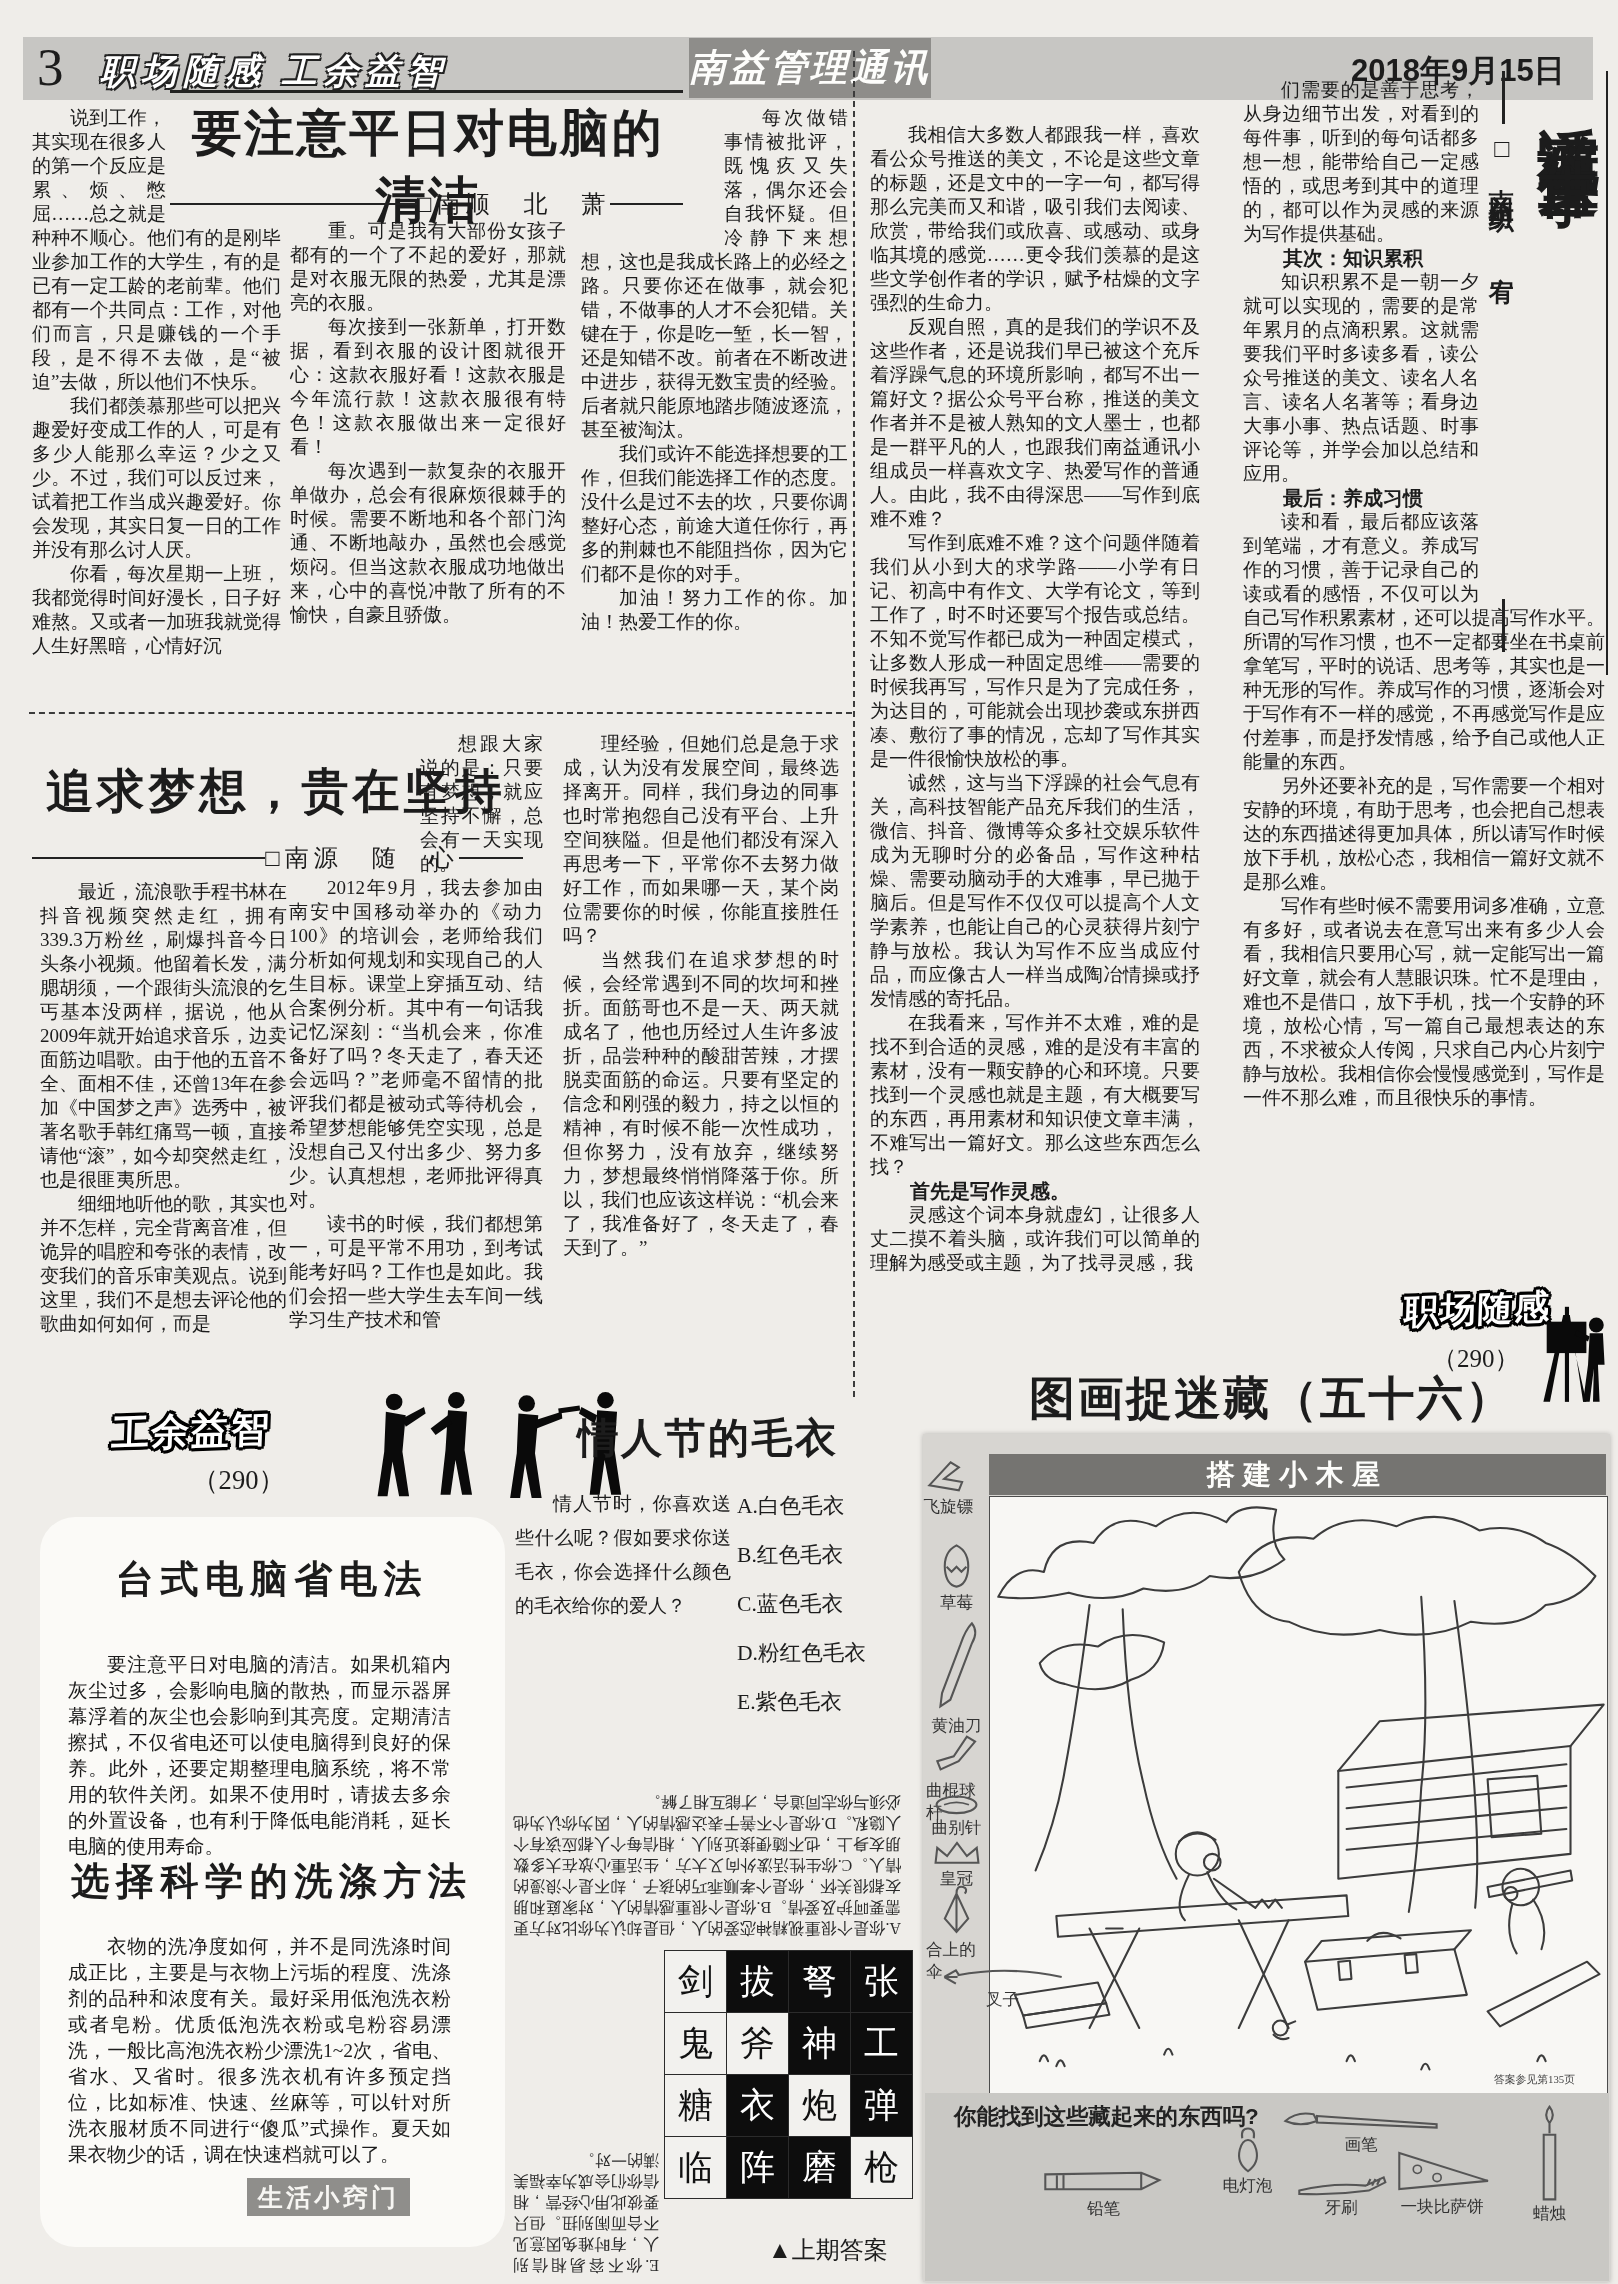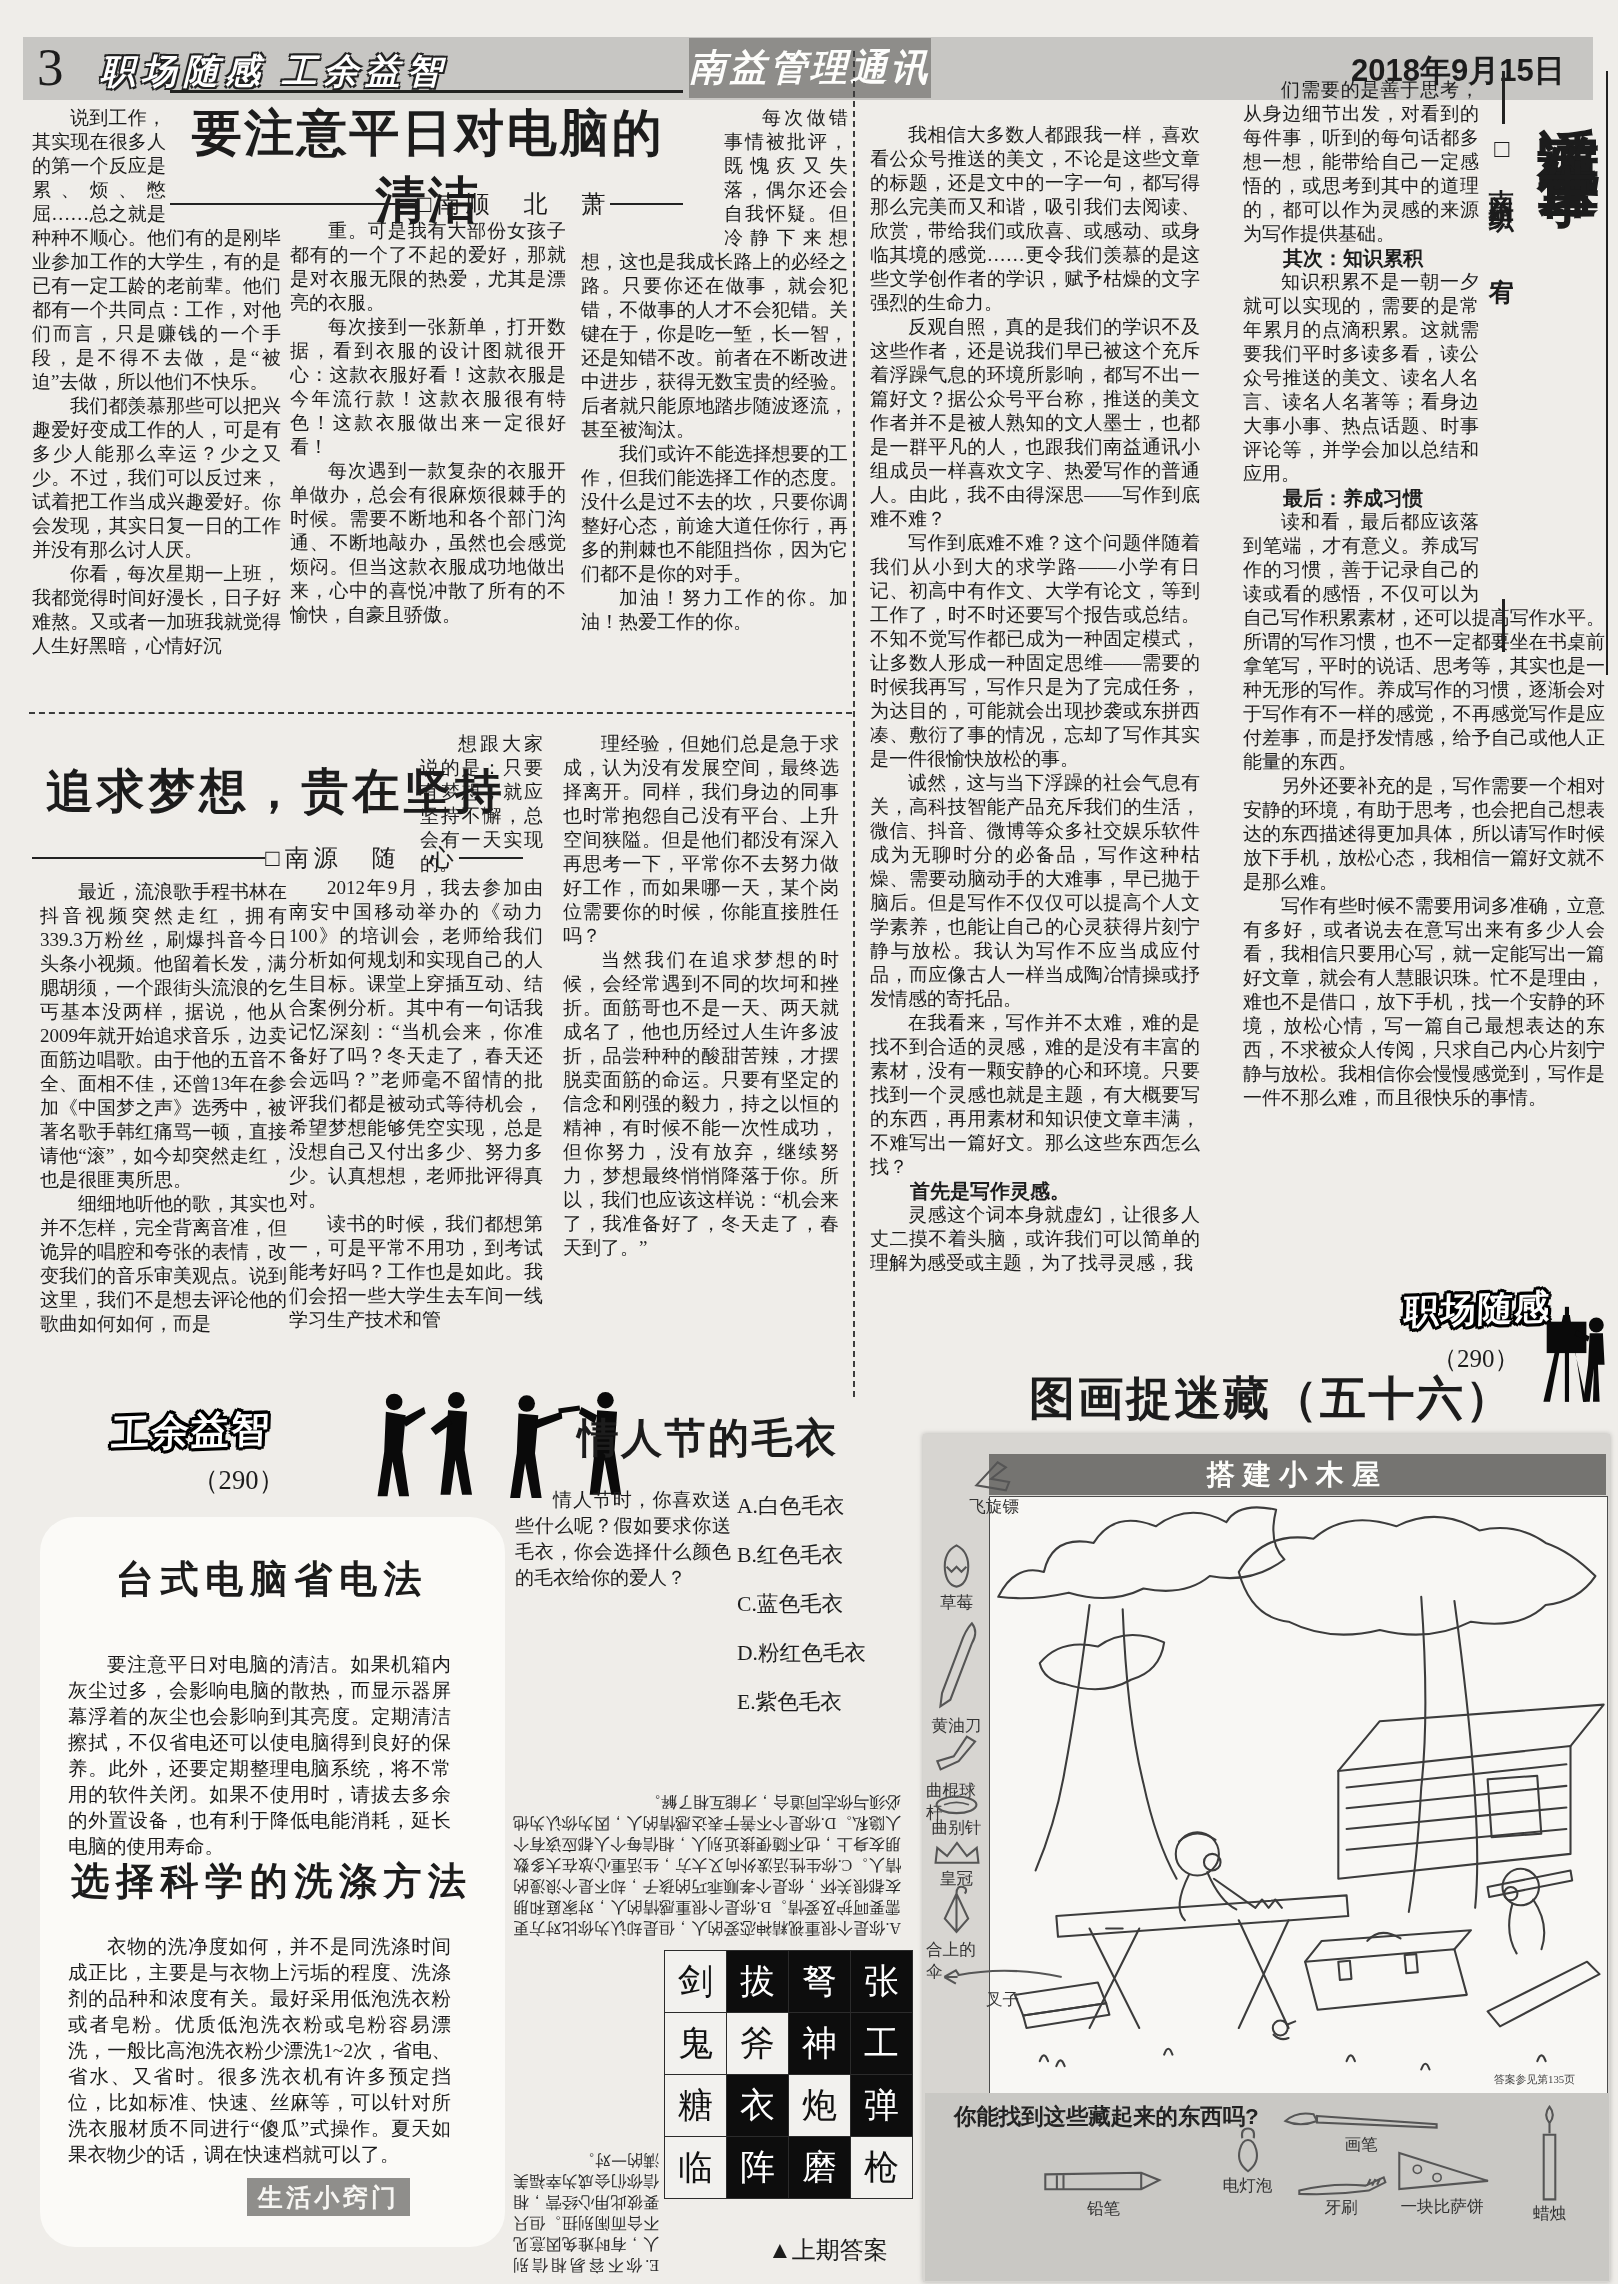--- a/index.html
+++ b/index.html
@@ -193,21 +193,21 @@
   <div class="abs body-col" style="left:68px;top:1652px;width:383px;line-height:26px;font-size:19.5px;">
     <p>要注意平日对电脑的清洁。如果机箱内灰尘过多，会影响电脑的散热，而显示器屏幕浮着的灰尘也会影响到其亮度。定期清洁擦拭，不仅省电还可以使电脑得到良好的保养。此外，还要定期整理电脑系统，将不常用的软件关闭。如果不使用时，请拔去多余的外置设备，也有利于降低电能消耗，延长电脑的使用寿命。</p>
   </div>
   <div class="abs tip-title" style="left:56px;top:1856px;width:432px;">选择科学的洗涤方法</div>
   <div class="abs body-col" style="left:68px;top:1934px;width:383px;line-height:26px;font-size:19.5px;">
     <p>衣物的洗净度如何，并不是同洗涤时间成正比，主要是与衣物上污垢的程度、洗涤剂的品种和浓度有关。最好采用低泡洗衣粉或者皂粉。优质低泡洗衣粉或皂粉容易漂洗，一般比高泡洗衣粉少漂洗1~2次，省电、省水、又省时。很多洗衣机有许多预定挡位，比如标准、快速、丝麻等，可以针对所洗衣服材质不同进行“傻瓜”式操作。夏天如果衣物少的话，调在快速档就可以了。</p>
   </div>
   <div class="abs badge-gray" style="left:247px;top:2178px;width:163px;height:38px;">生活小窍门</div>
 
   <div class="abs t-serif" style="left:513px;top:1411px;width:390px;text-align:center;font-size:41px;">情人节的毛衣</div>
-  <div class="abs body-col" style="left:515px;top:1487px;width:216px;line-height:26px;">
+  <div class="abs body-col" style="left:515px;top:1487px;width:216px;line-height:34px;">
     <p>情人节时，你喜欢送些什么呢？假如要求你送毛衣，你会选择什么颜色的毛衣给你的爱人？</p>
   </div>
   <div class="abs" style="left:737px;top:1482px;width:171px;">
     <div class="opt">A.白色毛衣</div>
     <div class="opt">B.红色毛衣</div>
     <div class="opt">C.蓝色毛衣</div>
     <div class="opt">D.粉红色毛衣</div>
     <div class="opt">E.紫色毛衣</div>
   </div>
   <div class="abs rot" style="left:513px;top:1735px;width:388px;height:204px;overflow:hidden;">A.你是个很重视精神恋爱的人，但是却认为你比对方更需要呵护及爱情。B.你是个很重感情的人，对家庭和朋友都很关怀，你是个孝顺乖巧的孩子，却不是个浪漫的情人。C.你生性活泼外向又大方，生活重心放在大多数朋友身上，也不随便接近别人，相信每个人都应该有个人隐私。D.你是个不善于表达感情的人，因为你认为他必须与你志同道合，才能互相了解。</div>
@@ -293,21 +293,21 @@
           <path d="M40 625 L140 610 L144 624 L44 640 Z"></path>
         <path d="M600 620 L720 560 L735 575 L615 638 Z"></path>
 
         <circle cx="350" cy="640" r="9"></circle>
           <path d="M358 636 l10 -4 M342 648 q8 8 18 4"></path>
         <path d="M60 680 q5 -14 10 0 M80 686 q5 -14 10 0 M210 672 q5 -14 10 0 M430 680 q5 -14 10 0 M520 690 q5 -14 10 0 M660 680 q5 -14 10 0"></path>
       </g>
     </svg>
   </div>
 
-  <div class="abs hp-item" style="left:958px;top:1457px;width:61px;align-items:flex-end;">
+  <div class="abs hp-item" style="left:918px;top:1457px;width:61px;">
     <svg width="46" height="37" viewBox="0 0 56 44">
         <path d="M4 34 L30 6 L40 12 L22 26 L44 30 L40 40 Z" fill="none" stroke="#555" stroke-width="2.5"></path>
       </svg>
     <span>飞旋镖</span>
   </div>
   <div class="abs hp-item" style="left:926px;top:1542px;width:61px;">
     <svg width="33" height="48" viewBox="0 0 40 58">
         <path d="M20 4 q16 8 14 30 q-2 18 -14 20 q-12 -2 -14 -20 q-2 -22 14 -30 Z M8 30 l6 6 l6 -6 l6 6 l6 -6" fill="none" stroke="#555" stroke-width="2.5"></path>
       </svg>
     <span>草莓</span>

